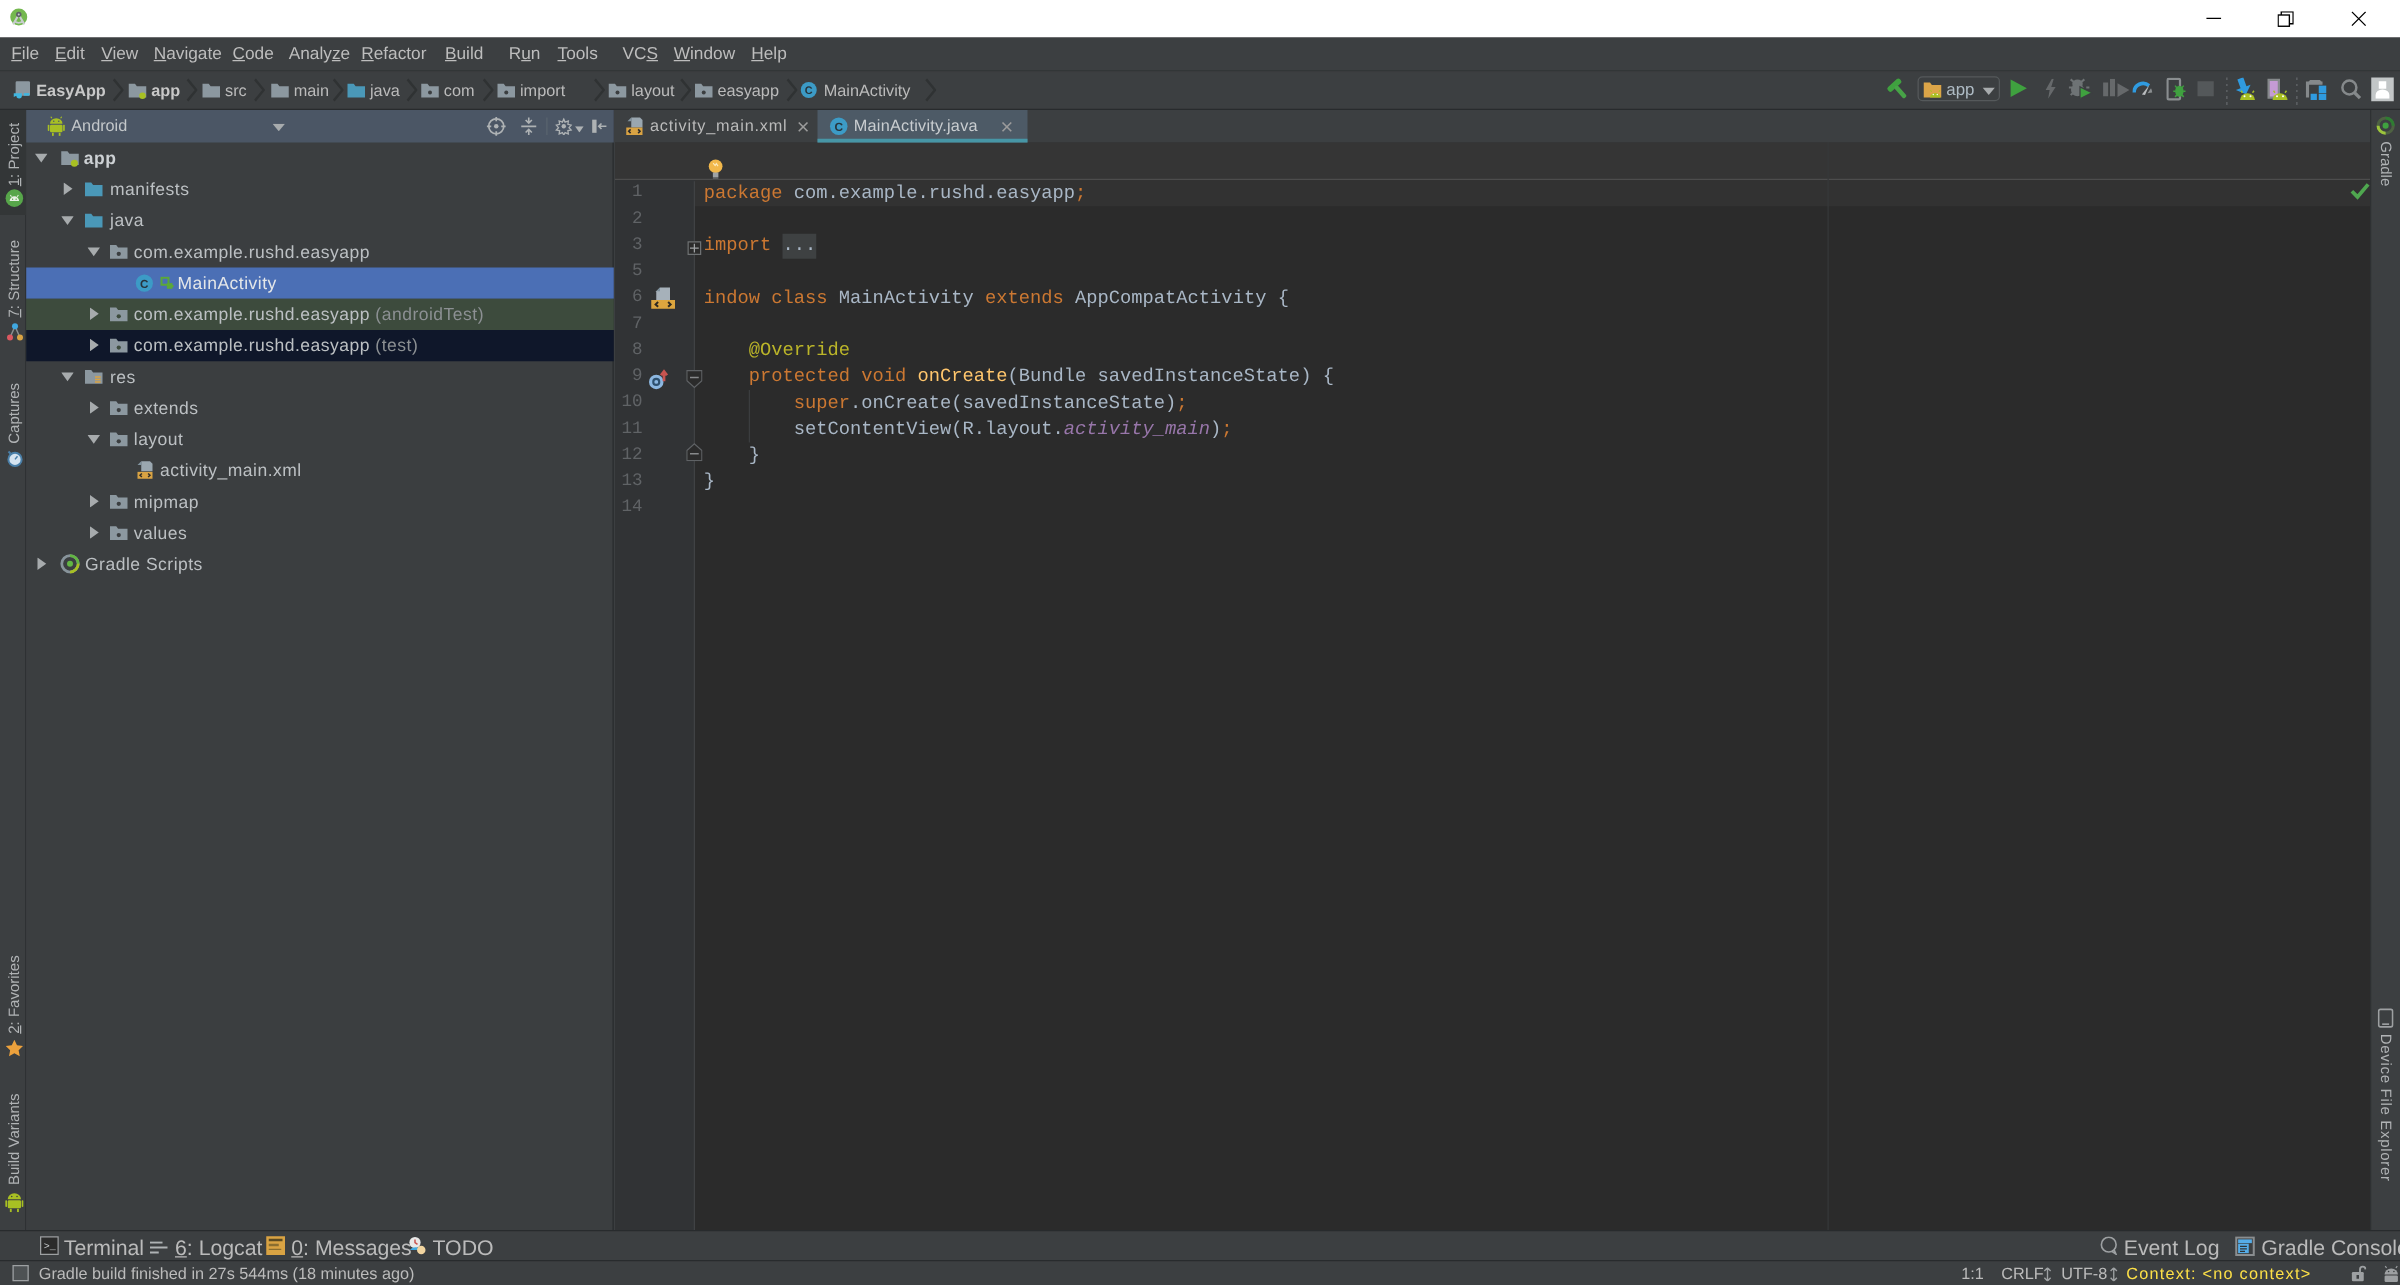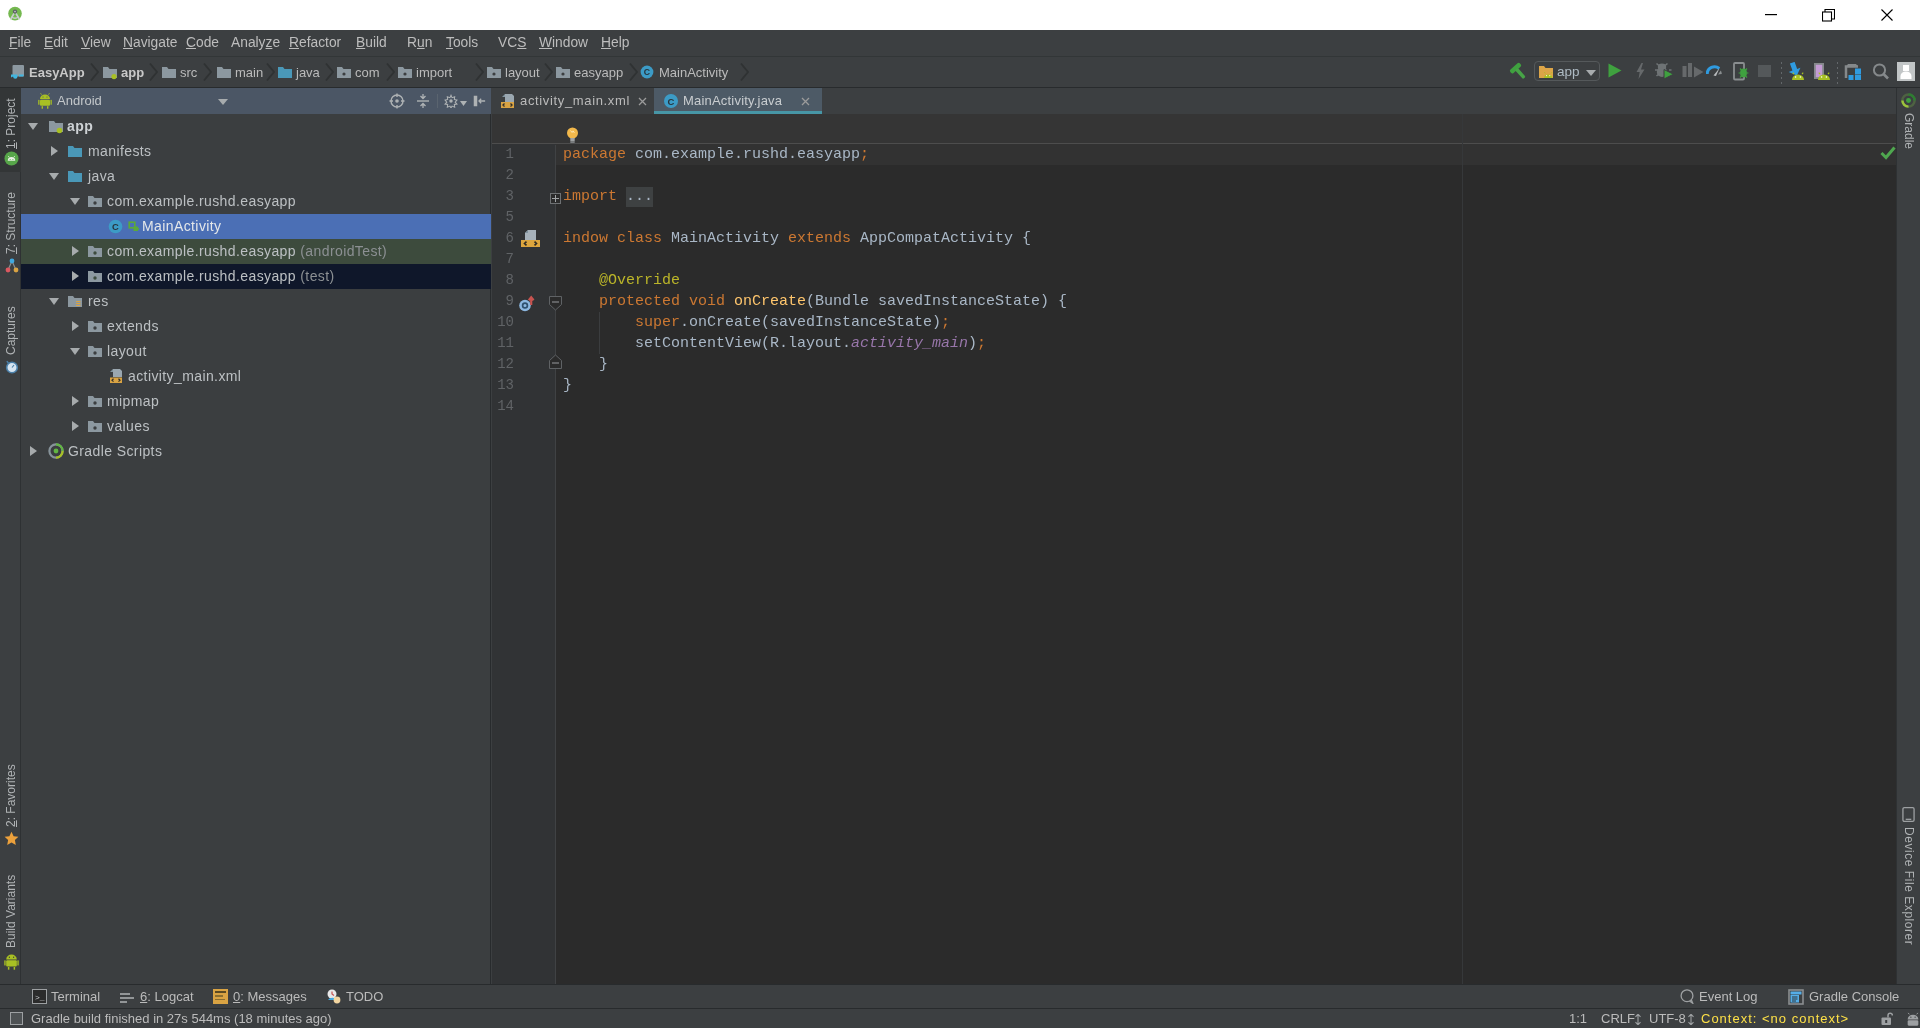--- a/index.html
+++ b/index.html
@@ -52,21 +52,21 @@
   .ann { color:#BBB529; }
   .mth { color:#FFC66D; }
   .fld { color:#9876AA; font-style:italic; }
   #marginline { position:absolute; left:970px; top:26px; width:1px; height:870px; background:#36383A; }
 
   
   #rightstripe { position:absolute; left:1896px; top:88px; width:24px; height:896px; background:#3C3F41; border-left:1px solid #2E3133; }
 
   
   #bottomstripe { position:absolute; left:0; top:984px; width:1920px; height:24px; background:#3C3F41; border-top:1px solid #282B2D; }
-  .bitem { position:absolute; top:4px; font-size:13px; color:#BBBBBB; white-space:nowrap; }
+  .bitem { position:absolute; top:4px; font-size:17px; color:#BBBBBB; white-space:nowrap; }
 
   
   #statusbar { position:absolute; left:0; top:1008px; width:1920px; height:20px; background:#3C3F41; border-top:1px solid #282B2D; }
   .sitem { position:absolute; top:2px; font-size:13px; color:#BBBBBB; white-space:nowrap; }
 </style>
 </head>
 <body>
 <div id="app">
 
   <div id="titlebar">

